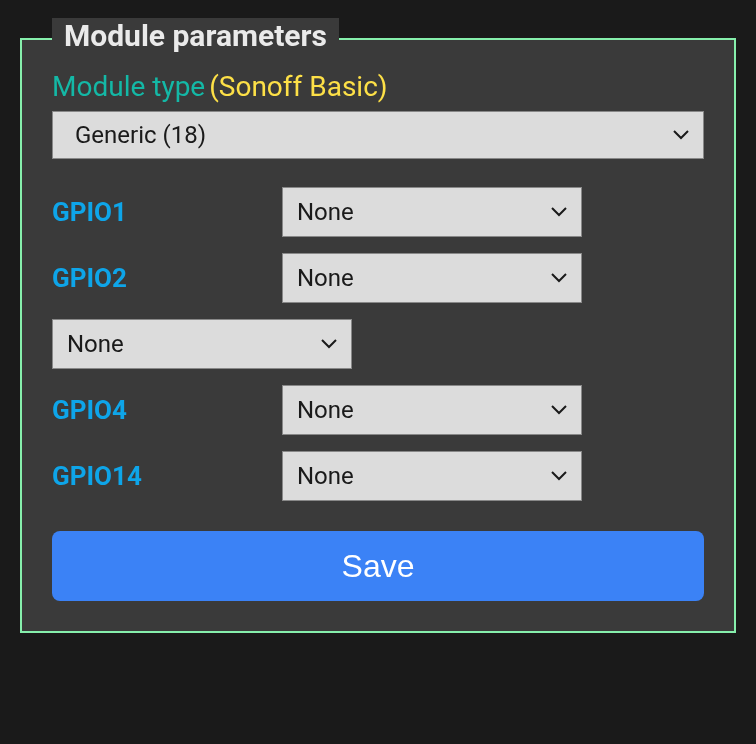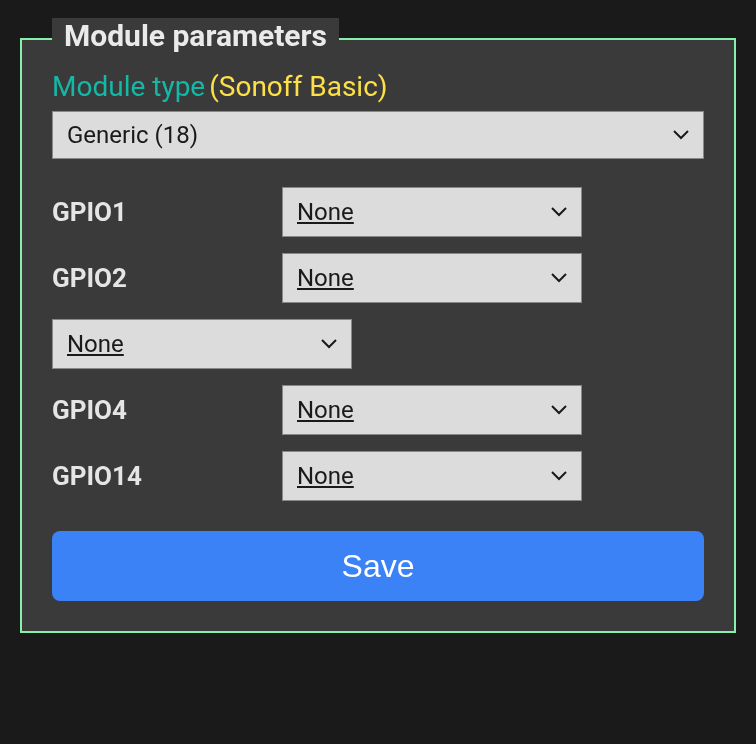--- a/index.html
+++ b/index.html
@@ -44,41 +44,40 @@
       font-size: 28px;
       font-weight: 400;
       color: #fde047;
     }
     .select-full {
       width: 100%;
       height: 48px;
       background: #dcdcdc;
       border: 1px solid #888;
       font-size: 24px;
-      padding: 0 40px 0 14px;
+      padding: 0 40px 0 22px;
       position: relative;
       display: flex;
       align-items: center;
       color: #1a1a1a;
       cursor: pointer;
       margin-bottom: 28px;
     }
     .select-narrow {
       width: 300px;
       height: 50px;
       background: #dcdcdc;
       border: 1px solid #888;
       font-size: 24px;
       padding: 0 40px 0 14px;
       position: relative;
       display: flex;
       align-items: center;
       color: #1a1a1a;
       cursor: pointer;
-      text-decoration: underline;
     }
     .chevron {
       position: absolute;
       right: 14px;
       top: 50%;
       transform: translateY(-50%);
     }
     .chevron svg {
       display: block;
     }
@@ -89,21 +88,21 @@
       display: flex;
       align-items: center;
       margin-bottom: 16px;
     }
     .gpio-row:last-child {
       margin-bottom: 0;
     }
     .gpio-label {
       font-size: 26px;
       font-weight: 700;
-      color: #e5e5e5;
+      color: #0ea5e9;
       width: 230px;
       flex-shrink: 0;
     }
     .save-btn {
       width: 100%;
       height: 70px;
       background: #3b82f6;
       border: none;
       border-radius: 8px;
       font-size: 32px;

